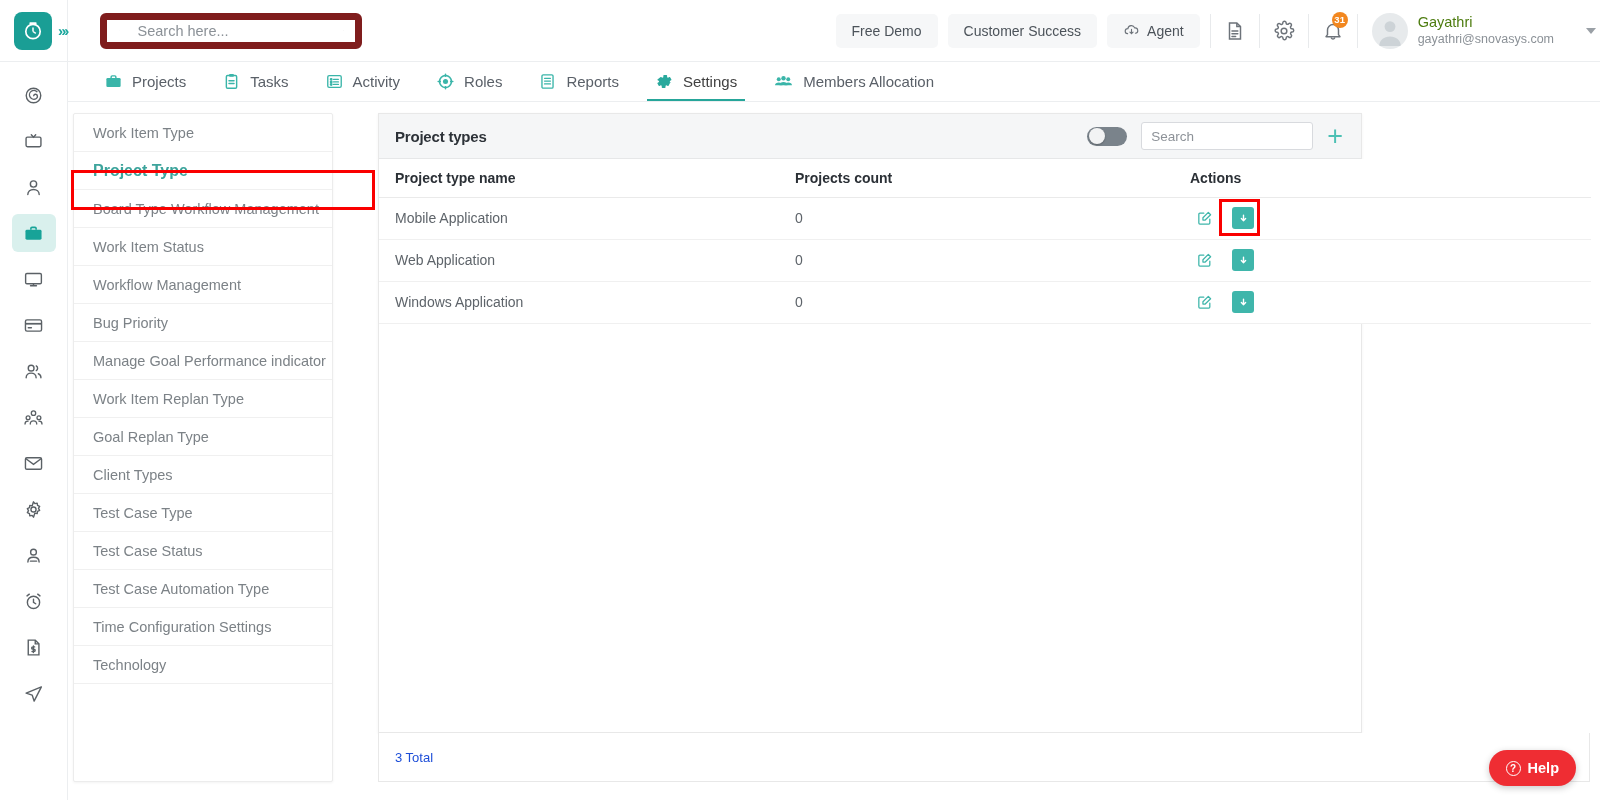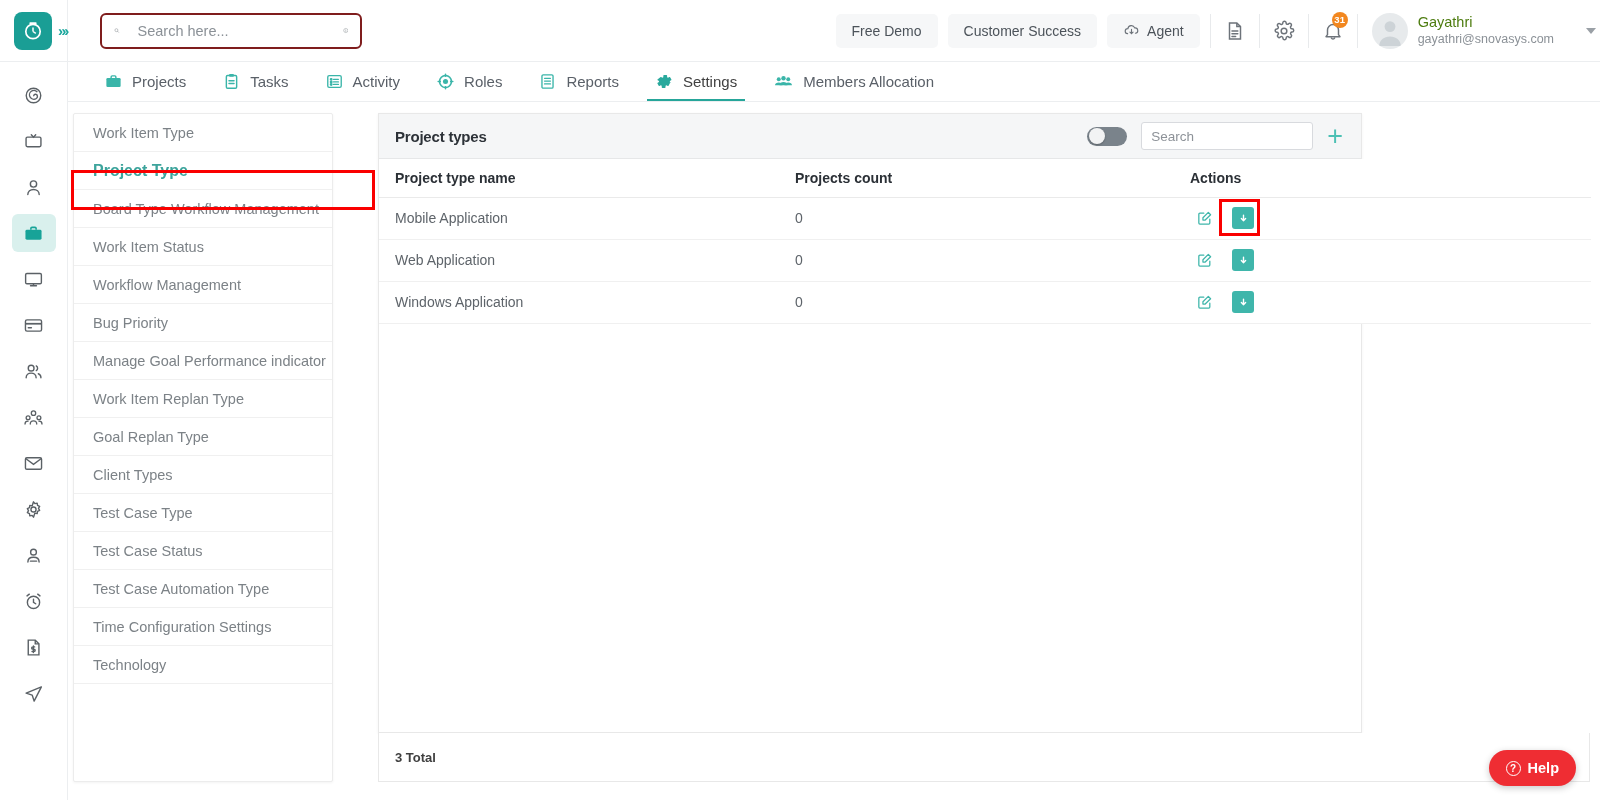--- a/index.html
+++ b/index.html
@@ -32,21 +32,21 @@
   }
   .chev-expand {
     position: absolute; left: 58px; top: 22px;
     color: #19a69c; font-size: 15px; letter-spacing: -2px; font-weight: bold;
     cursor: pointer;
   }
 
   .search-box {
     margin-left: 32px;
     width: 262px; height: 36px;
-    border: 2px solid #7f1d1d; border-radius: 6px;
+    border: 7px solid #7f1d1d; border-radius: 6px;
     display: flex; align-items: center; gap: 18px;
     padding: 0 12px;
     background: #fff;
   }
   .search-box input {
     border: none; outline: none; flex: 1;
     font-family: "Liberation Sans", sans-serif;
     font-size: 14.5px; color: #555c63;
     background: transparent;
   }
@@ -208,21 +208,21 @@
   .redbox-action {
     position: absolute; left: 1219px; top: 199px;
     width: 41px; height: 37px; border: 3px solid #fa0000; pointer-events: none;
   }
 
   
   .footer-total {
     position: absolute; top: 733px; left: 378px; width: 1212px; height: 49px;
     background: #fff; border: 1px solid #e8e8e8; border-top: none;
     display: flex; align-items: center; padding-left: 16px;
-    font-size: 13px; color: #404040; font-weight: bold;
+    font-size: 13px; color: #1d4ed8;
   }
   .help-btn {
     position: absolute; right: 24px; bottom: 14px;
     height: 36px; padding: 0 17px; border-radius: 18px;
     background: #ef2d33; color: #fff;
     display: flex; align-items: center; gap: 7px;
     font-size: 14.5px; font-weight: bold; cursor: pointer;
     box-shadow: 0 2px 7px rgba(0,0,0,0.22);
   }
   .help-q {

